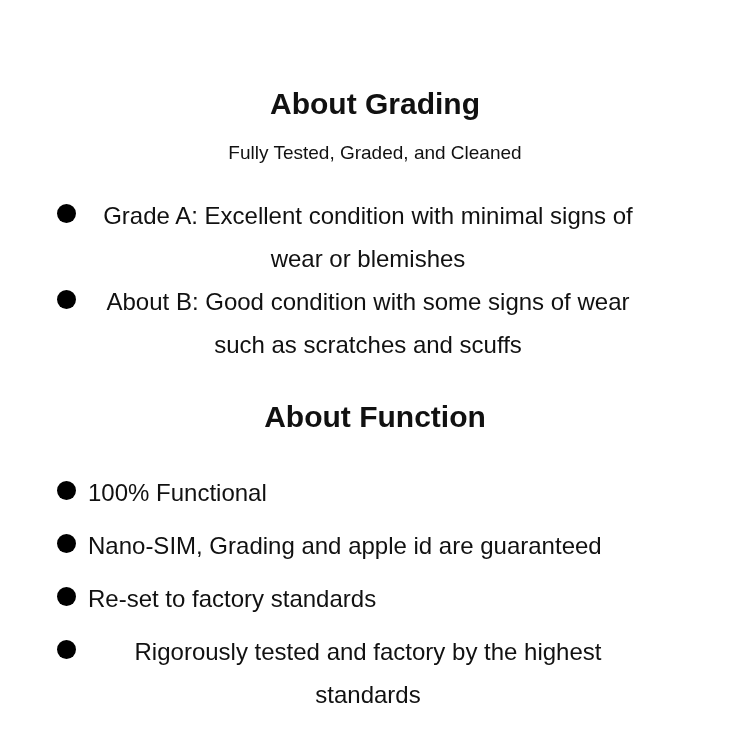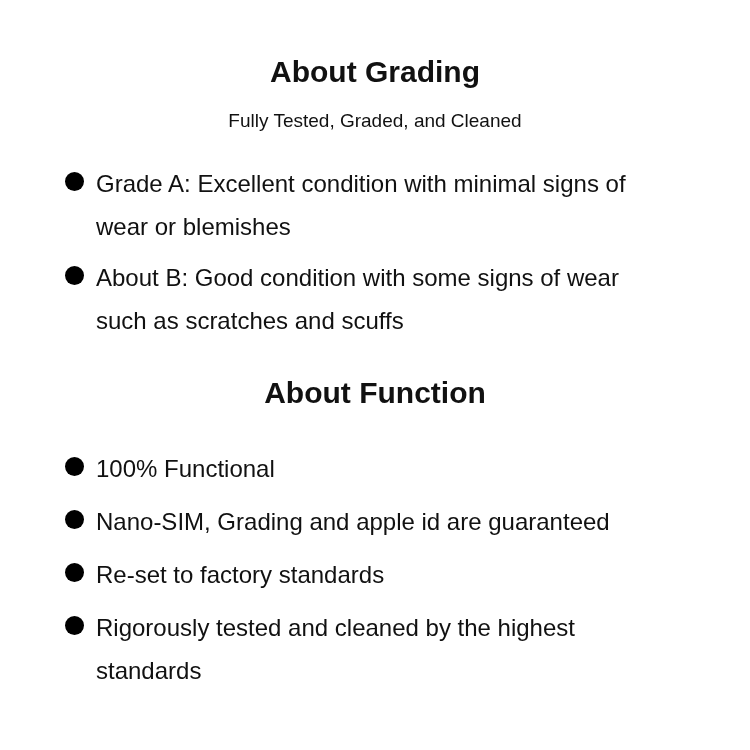--- a/index.html
+++ b/index.html
@@ -11,21 +11,21 @@
     width: 750px;
     height: 750px;
     font-family: "Liberation Sans", sans-serif;
     color: #111111;
     overflow: hidden;
   }
   .page {
     box-sizing: border-box;
     width: 750px;
     height: 750px;
-    padding: 55px 40px 0 40px;
+    padding: 87px 40px 0 40px;
     background: #ffffff;
   }
   .section-title {
     margin: 0;
     font-size: 30px;
     line-height: 34px;
     font-weight: bold;
     text-align: center;
     color: #111111;
   }
@@ -44,21 +44,22 @@
     list-style: none;
     margin: 26px 0 0 0;
     padding: 0 0 0 17px;
   }
   ul.list.list-function {
     margin-top: 37px;
   }
   .item {
     display: flex;
     align-items: flex-start;
-    margin: 8px;
+    margin: 0;
+    text-align: center;
   }
   .list-function .item {
     margin-bottom: 10px;
   }
   .bullet {
     flex: 0 0 19px;
     width: 19px;
     height: 19px;
     border-radius: 50%;
     background: #000000;
@@ -102,17 +103,17 @@
     <li class="item">
       <span class="bullet"></span>
       <span class="item-text">Nano-SIM, Grading and apple id are guaranteed</span>
     </li>
     <li class="item">
       <span class="bullet"></span>
       <span class="item-text">Re-set to factory standards</span>
     </li>
     <li class="item">
       <span class="bullet"></span>
-      <span class="item-text">Rigorously tested and cleaned by the highest standards</span>
+      <span class="item-text">Rigorously tested and factory by the highest standards</span>
     </li>
   </ul>
 
 </div>
 
 </body></html>

